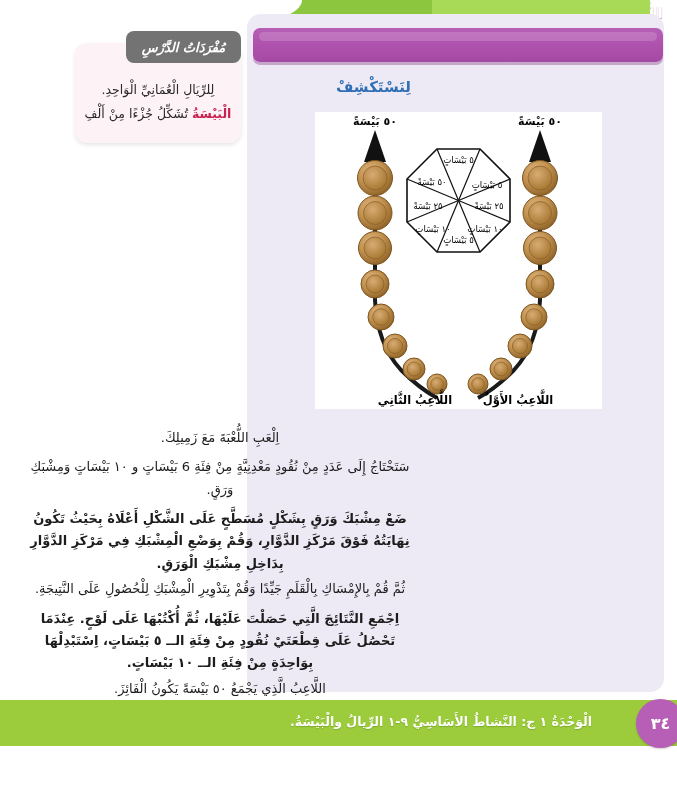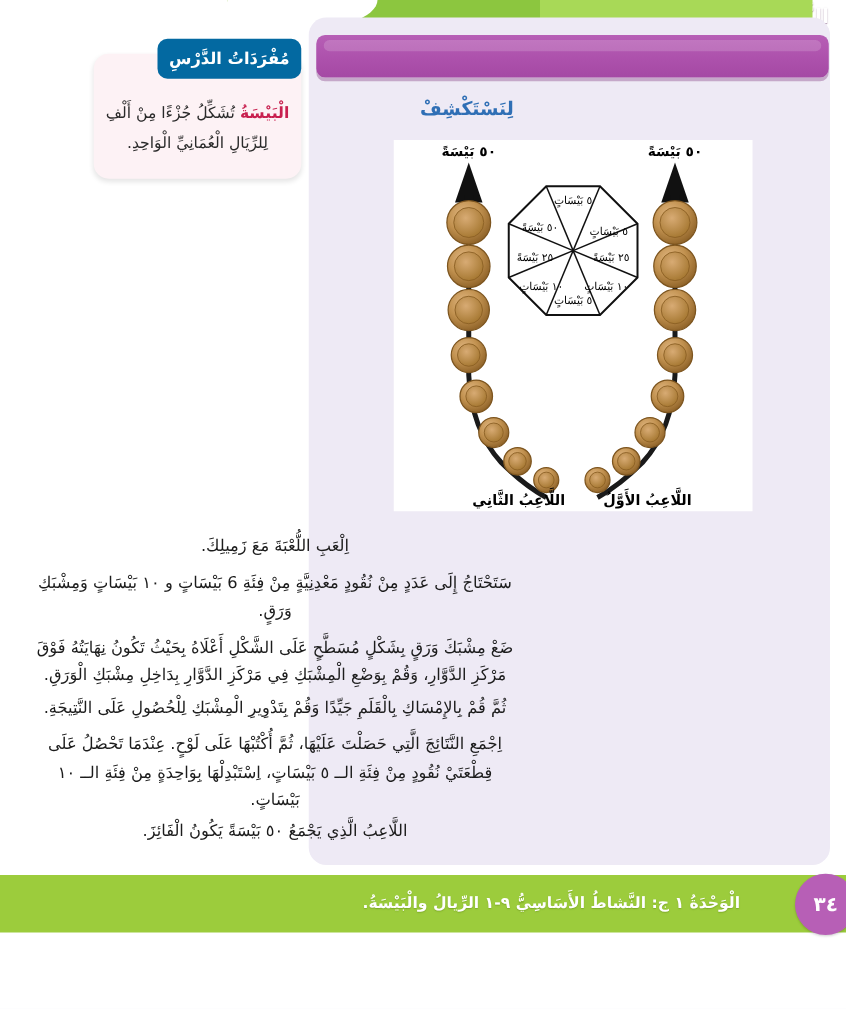--- a/index.html
+++ b/index.html
@@ -59,22 +59,22 @@
 
   
   .vocab-card{
     position:absolute;left:75px;top:43px;width:166px;height:100px;
     background:#fdf2f5;border-radius:12px;
     box-shadow:0 2px 4px rgba(0,0,0,.10);
     z-index:4;
   }
   .vocab-tab{
     position:absolute;left:126px;top:31px;width:115px;height:32px;
-    background:#0369a1;border-radius:8px;z-index:5;
-    display:flex;align-items:center;justify-content:center;
+    background:#737373;border-radius:8px;z-index:5;
+    display:flex;align-items:center;justify-content:center;font-style:italic;
   }
   .vocab-tab span{
     color:#ffffff;font-size:13px;font-weight:bold;
   }
   .vocab-body{
     position:absolute;left:80px;top:78px;width:156px;
     text-align:center;font-size:12.5px;color:#2a2a2a;line-height:1.9;
     z-index:6;
   }
   .vocab-body .kw{color:#c8204f;font-weight:bold;}
@@ -86,21 +86,21 @@
   }
   .diagram svg{display:block;}
 
   
   .body-text{
     position:absolute;right:262px;top:427px;width:390px;
     text-align:center;color:#1c1c1c;font-size:13px;line-height:1.72;
     direction:rtl;z-index:6;
   }
   .body-text p{margin:0 0 7px 0;}
-  .body-text p.tight{margin-bottom:3px;}
+  .body-text p.tight{margin-bottom:3px;font-weight:bold;}
 
   
   .footer{
     position:absolute;left:0px;top:700px;width:677px;height:46px;
     background:#9ccc3c;z-index:4;
   }
   .footer-text{
     position:absolute;right:85px;top:714px;
     color:#ffffff;font-size:12.5px;font-weight:bold;
     text-shadow:0 1px 1px rgba(90,130,20,.45);z-index:7;
@@ -133,25 +133,25 @@
   </div>
   <div class="title-text">النُّقُودُ</div>
 
   <div class="explore">لِنَسْتَكْشِفْ</div>
 
   <div class="vocab-card"></div>
   <div class="vocab-tab">
     <span>مُفْرَدَاتُ الدَّرْسِ</span>
   </div>
   <div class="vocab-body">
+    <div>لِلرِّيَالِ الْعُمَانِيِّ الْوَاحِدِ.</div>
     <div>
       <span class="kw">الْبَيْسَةُ</span>
       <span>تُشَكِّلُ جُزْءًا مِنْ أَلْفِ</span>
     </div>
-    <div>لِلرِّيَالِ الْعُمَانِيِّ الْوَاحِدِ.</div>
   </div>
 
   <div class="diagram">
     <svg width="287" height="297" viewBox="0 0 287 297" xmlns="http://www.w3.org/2000/svg">
       <defs>
         <radialGradient id="coinG" cx="38%" cy="32%" r="72%">
           <stop offset="0%" stop-color="#e0b681"></stop>
           <stop offset="52%" stop-color="#c1914f"></stop>
           <stop offset="100%" stop-color="#8d6127"></stop>
         </radialGradient>

